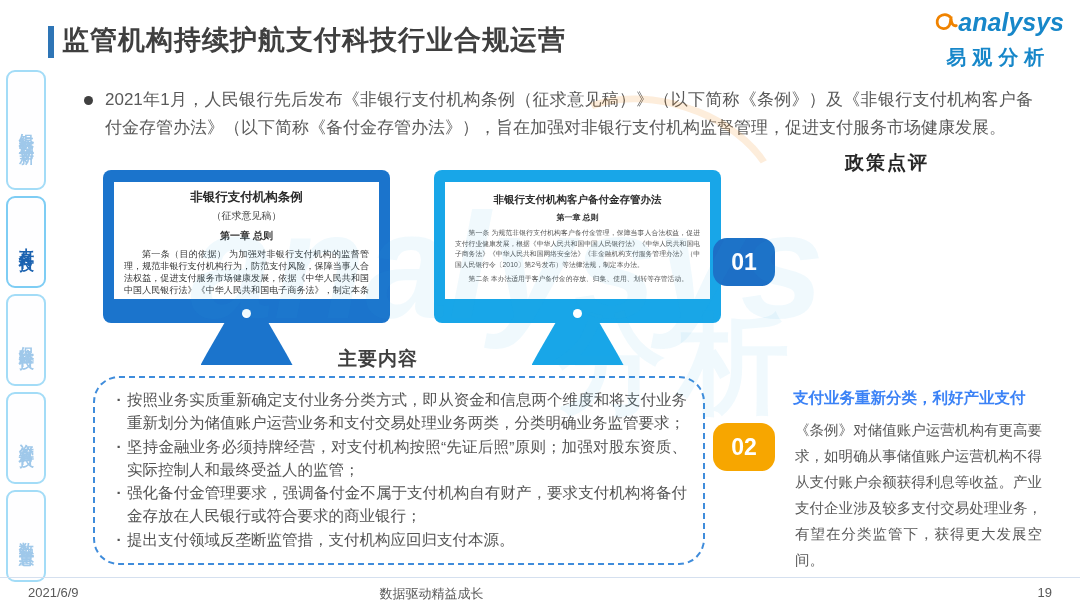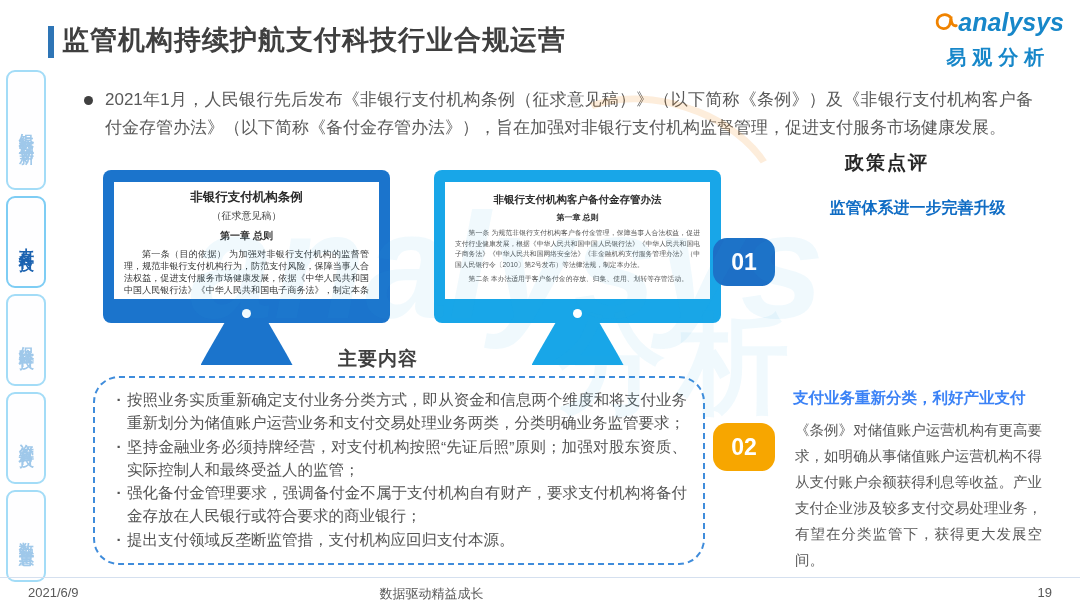--- a/index.html
+++ b/index.html
@@ -152,21 +152,20 @@
       <span class="mark">·</span>
       <span>提出支付领域反垄断监管措，支付机构应回归支付本源。</span>
     </div>
   </div>
 
   <div class="badge b1" style="background-color: rgb(29, 111, 198);">01</div>
   <div class="badge b2" style="background-color: rgb(247, 166, 0);">02</div>
 
   <div class="policy-header">政策点评</div>
 
-  <div class="sec-title-1" style="color: rgb(15, 108, 196);">监管体系进一步完善升级</div>
 
   <div class="sec-title-2" style="color: #3b82f6;">支付业务重新分类，利好产业支付</div>
   <div class="sec-body-2">《条例》对储值账户运营机构有更高要求，如明确从事储值账户运营机构不得从支付账户余额获得利息等收益。产业支付企业涉及较多支付交易处理业务，有望在分类监管下，获得更大发展空间。</div>
 
   <div class="wm wm-en">analysys</div>
   <div class="wm wm-cn">分析</div>
   <div class="wm wm-arc"></div>
 
   <div class="footer-line"></div>
   <div class="footer-slogan">数据驱动精益成长</div>

